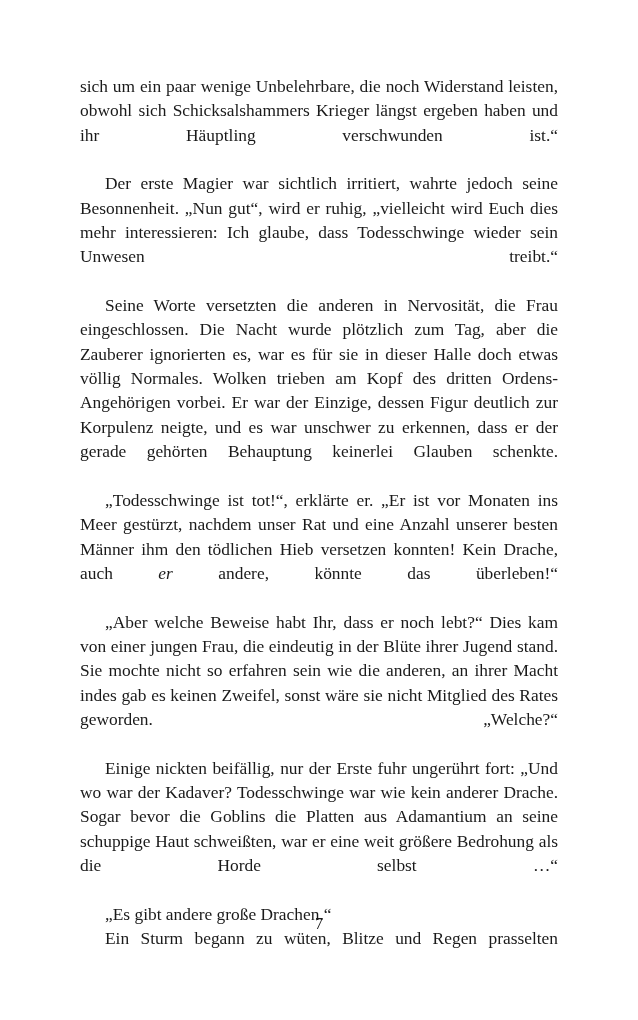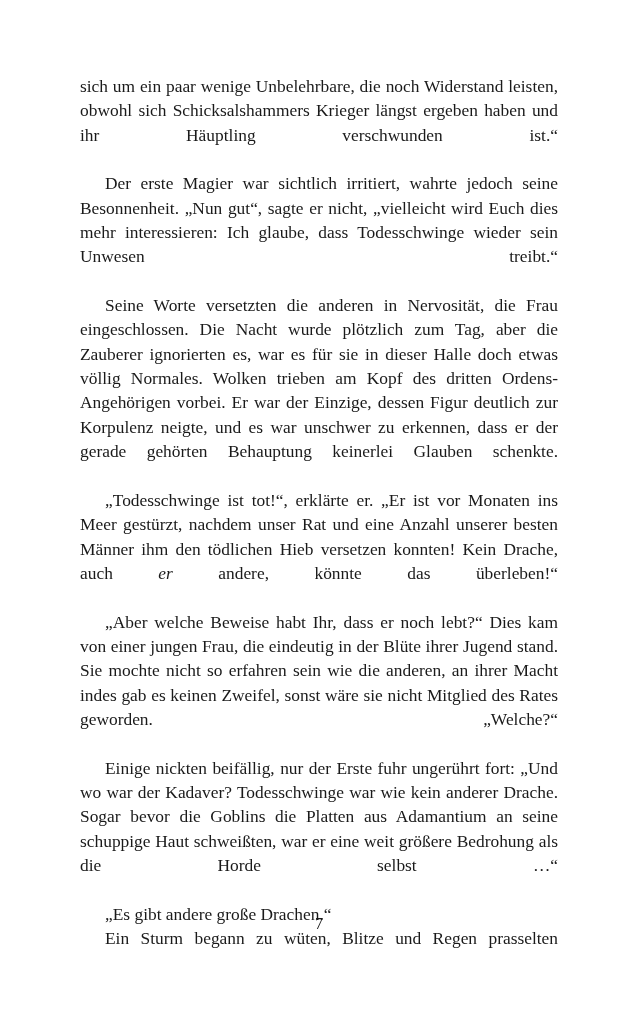--- a/index.html
+++ b/index.html
@@ -75,21 +75,21 @@
 </style>
 </head>
 <body>
 
 <div class="page">
 
   <div class="text-block">
 
     <p class="para">sich um ein paar wenige Unbelehrbare, die noch Widerstand leisten, obwohl sich Schicksalshammers Krieger längst ergeben haben und ihr Häuptling verschwunden ist.“</p>
 
-    <p class="para indented">Der erste Magier war sichtlich irritiert, wahrte jedoch seine Besonnenheit. „Nun gut“, sagte er nicht, „vielleicht wird Euch dies mehr interessieren: Ich glaube, dass Todesschwinge wieder sein Unwesen treibt.“</p>
+    <p class="para indented">Der erste Magier war sichtlich irritiert, wahrte jedoch seine Besonnenheit. „Nun gut“, wird er ruhig, „vielleicht wird Euch dies mehr interessieren: Ich glaube, dass Todesschwinge wieder sein Unwesen treibt.“</p>
 
     <p class="para indented">Seine Worte versetzten die anderen in Nervosität, die Frau eingeschlossen. Die Nacht wurde plötzlich zum Tag, aber die Zauberer ignorierten es, war es für sie in dieser Halle doch etwas völlig Normales. Wolken trieben am Kopf des dritten Ordens-Angehörigen vorbei. Er war der Einzige, dessen Figur deutlich zur Korpulenz neigte, und es war unschwer zu erkennen, dass er der gerade gehörten Behauptung keinerlei Glauben schenkte.</p>
 
     <p class="para indented"><span>„Todesschwinge ist tot!“, erklärte er. „Er ist vor Monaten ins Meer gestürzt, nachdem unser Rat und eine Anzahl unserer besten Männer ihm den tödlichen Hieb versetzen konnten! Kein Drache, auch </span><em class="ital">er</em><span> andere, könnte das überleben!“</span></p>
 
     <p class="para indented">„Aber welche Beweise habt Ihr, dass er noch lebt?“ Dies kam von einer jungen Frau, die eindeutig in der Blüte ihrer Jugend stand. Sie mochte nicht so erfahren sein wie die anderen, an ihrer Macht indes gab es keinen Zweifel, sonst wäre sie nicht Mitglied des Rates geworden. „Welche?“</p>
 
     <p class="para indented">Einige nickten beifällig, nur der Erste fuhr ungerührt fort: „Und wo war der Kadaver? Todesschwinge war wie kein anderer Drache. Sogar bevor die Goblins die Platten aus Adamantium an seine schuppige Haut schweißten, war er eine weit größere Bedrohung als die Horde selbst …“</p>
 
 

